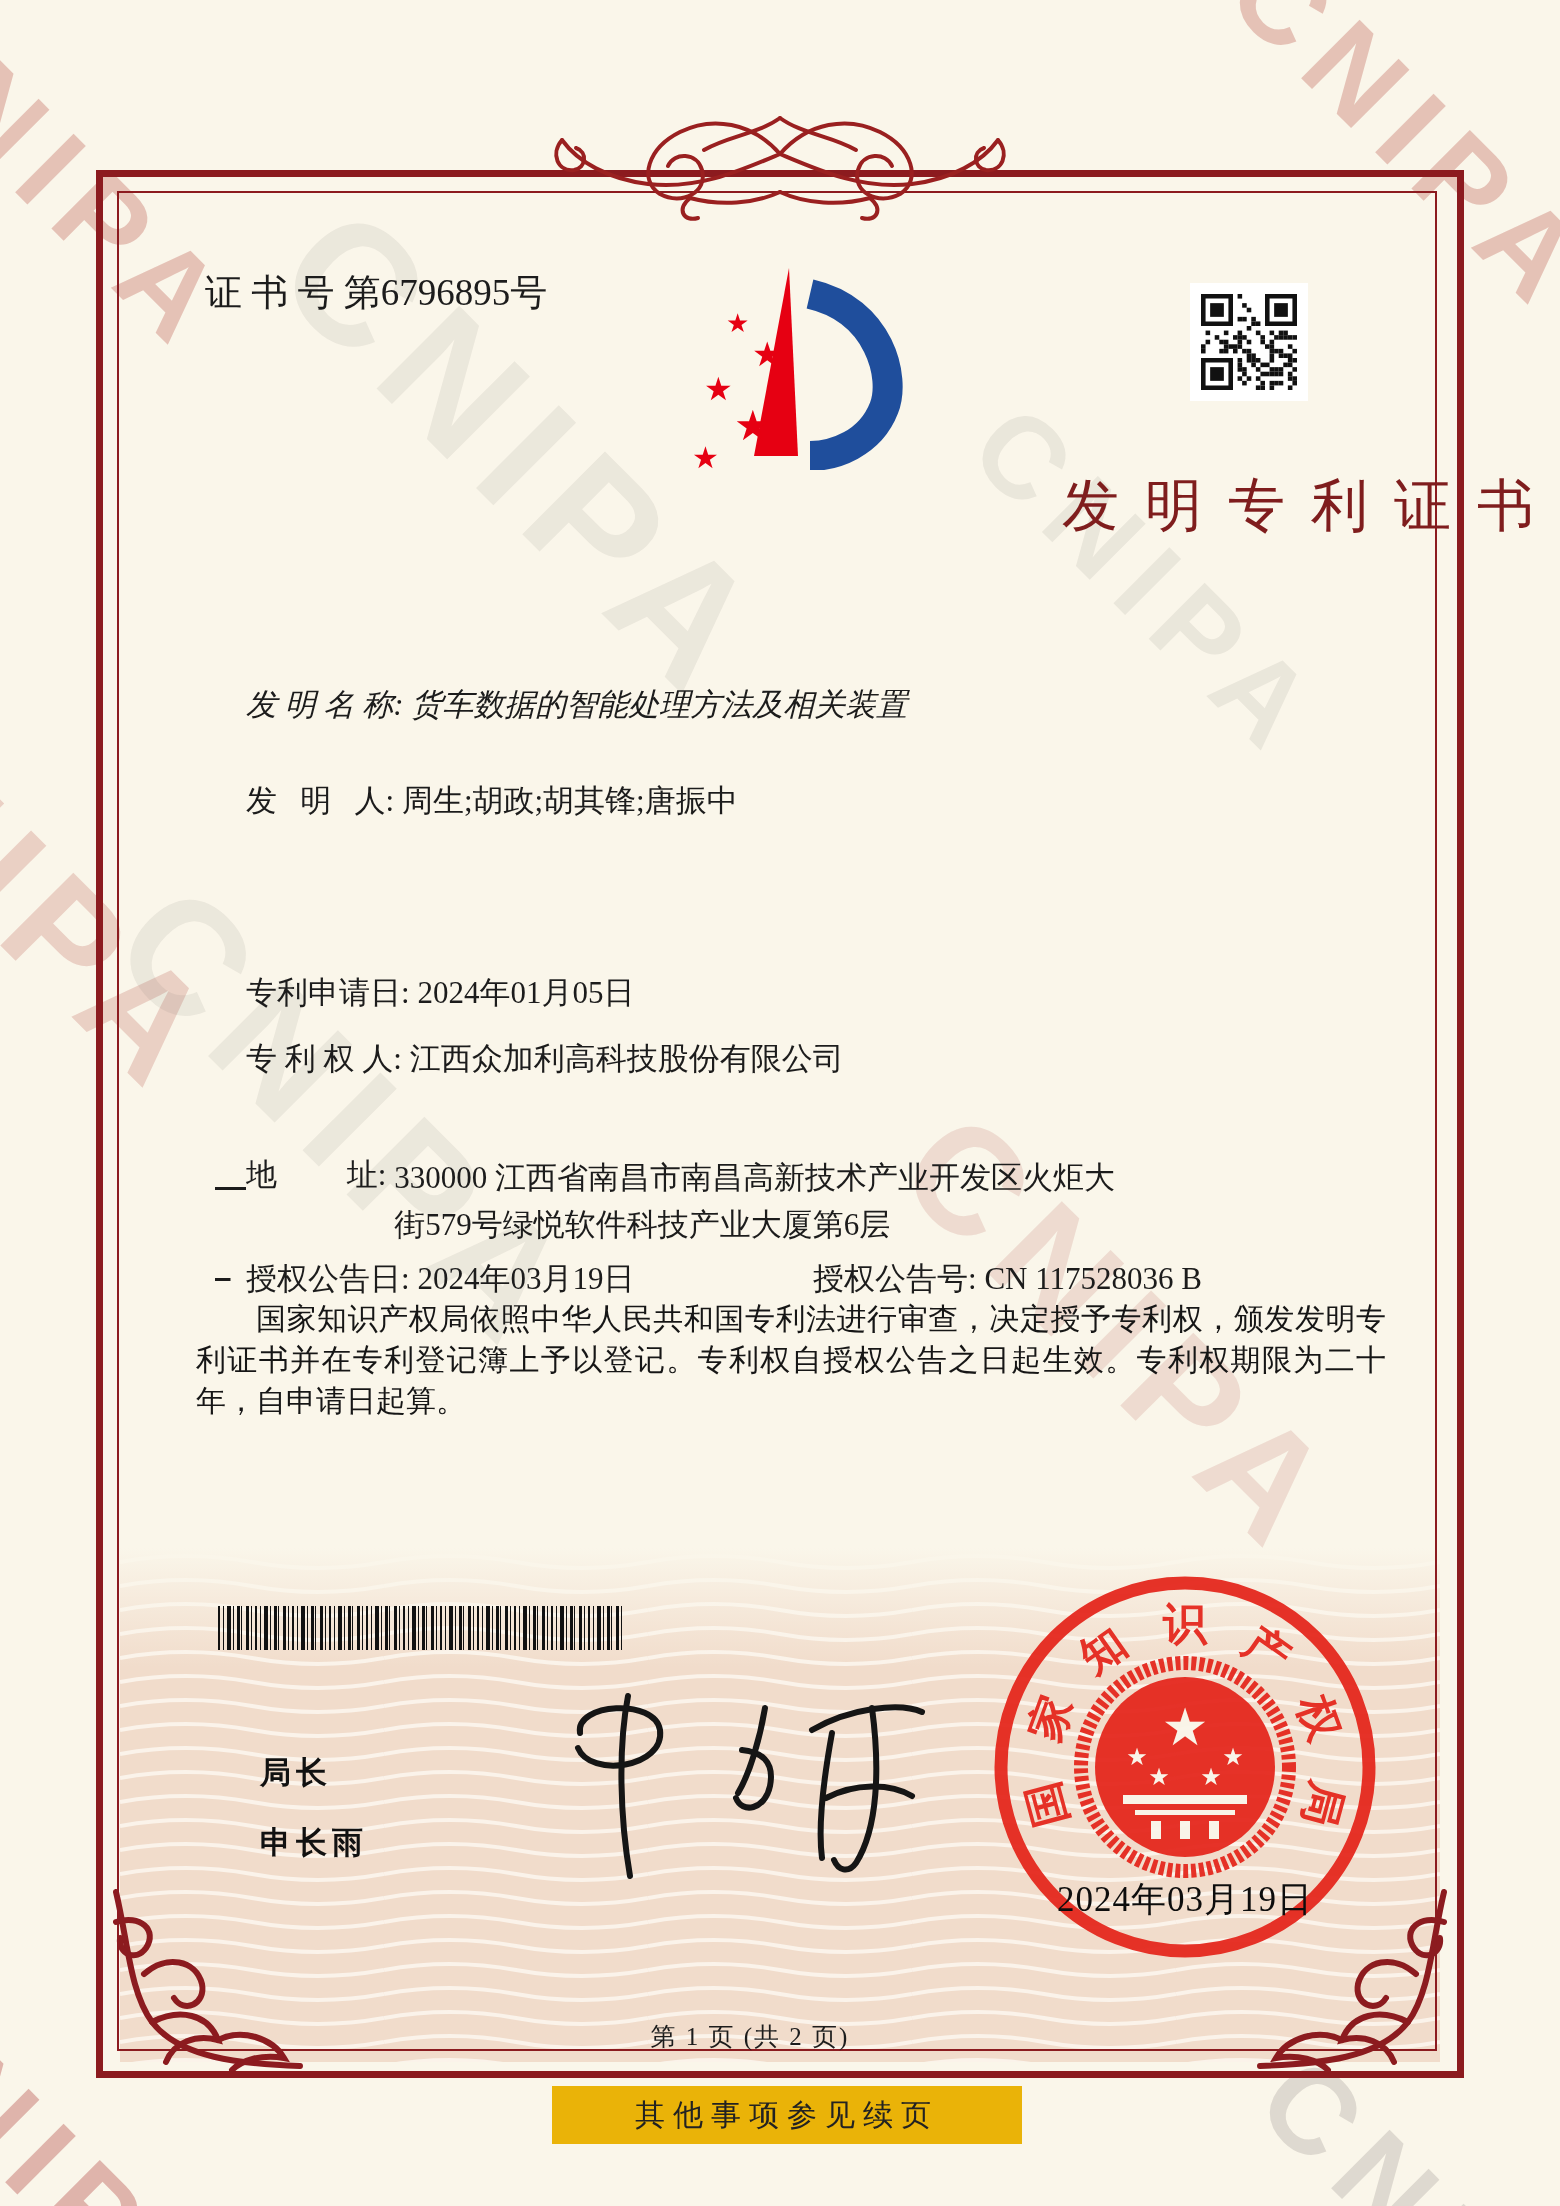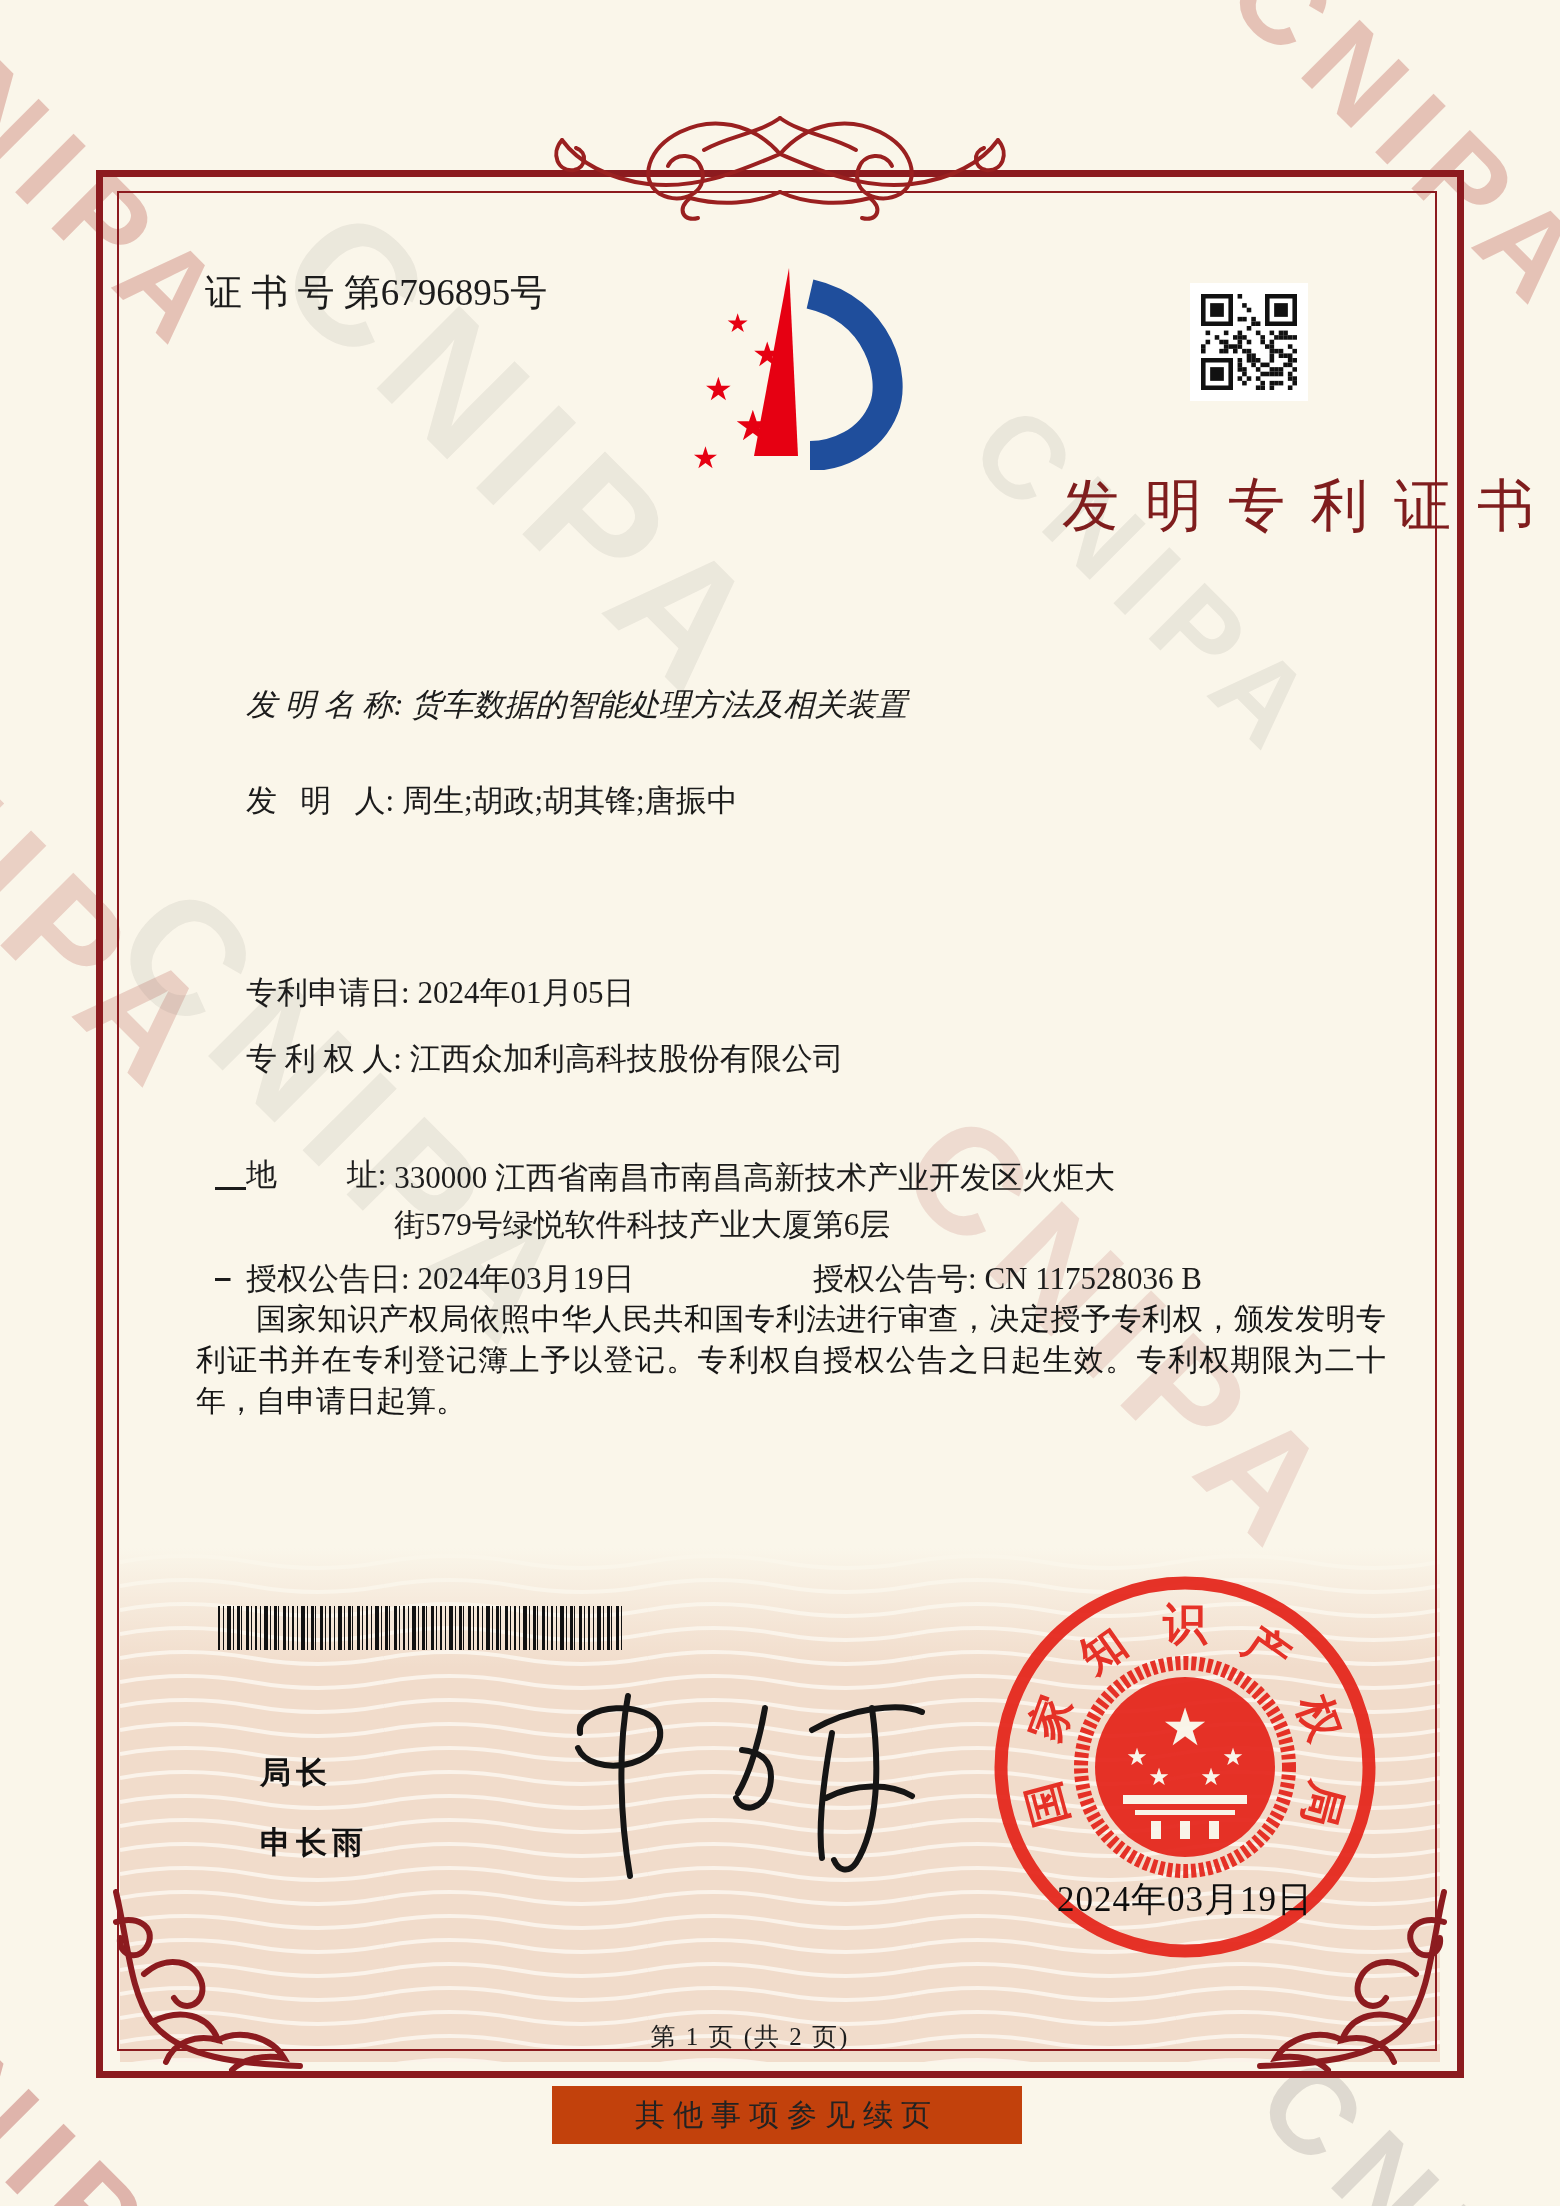--- a/index.html
+++ b/index.html
@@ -40,21 +40,21 @@
   
   .director{position:absolute;left:220px;top:1752px;font-family:"Liberation Sans",sans-serif;
             font-weight:600;font-size:31px;letter-spacing:5px;color:#111;margin-left:40px;}
   .director div{margin-bottom:28px;}
   
   .seal-date{position:absolute;left:1010px;top:1876px;width:350px;text-align:center;
              font-size:35px;font-weight:500;color:#0d0d0d;letter-spacing:1px;}
   
   .page-num{position:absolute;left:0;right:0;top:2020px;text-align:center;font-size:25px;
             letter-spacing:2px;transform:translateX(-30px);}
-  .note-box{position:absolute;left:552px;top:2086px;width:470px;height:58px;background:#c2410c;
+  .note-box{position:absolute;left:552px;top:2086px;width:470px;height:58px;background:#eab308;
             text-align:center;line-height:58px;font-size:30px;letter-spacing:8px;color:#222;}
   svg{display:block;}
 </style>
 </head>
 <body>
 
 <div class="page">
 
   <span class="wm" style="left:-60px;top:-40px;font-size:120px;color:rgba(205,130,120,0.45);">CNIPA</span>
   <span class="wm" style="left:1300px;top:-80px;font-size:120px;color:rgba(205,130,120,0.45);">CNIPA</span>

